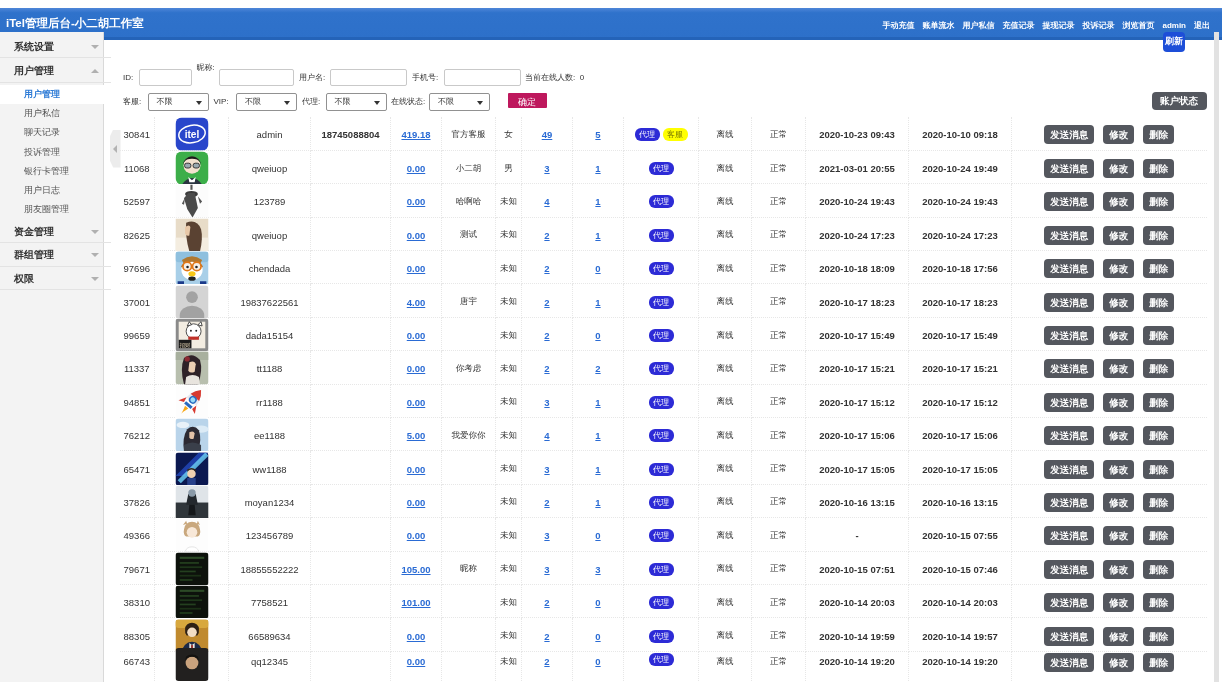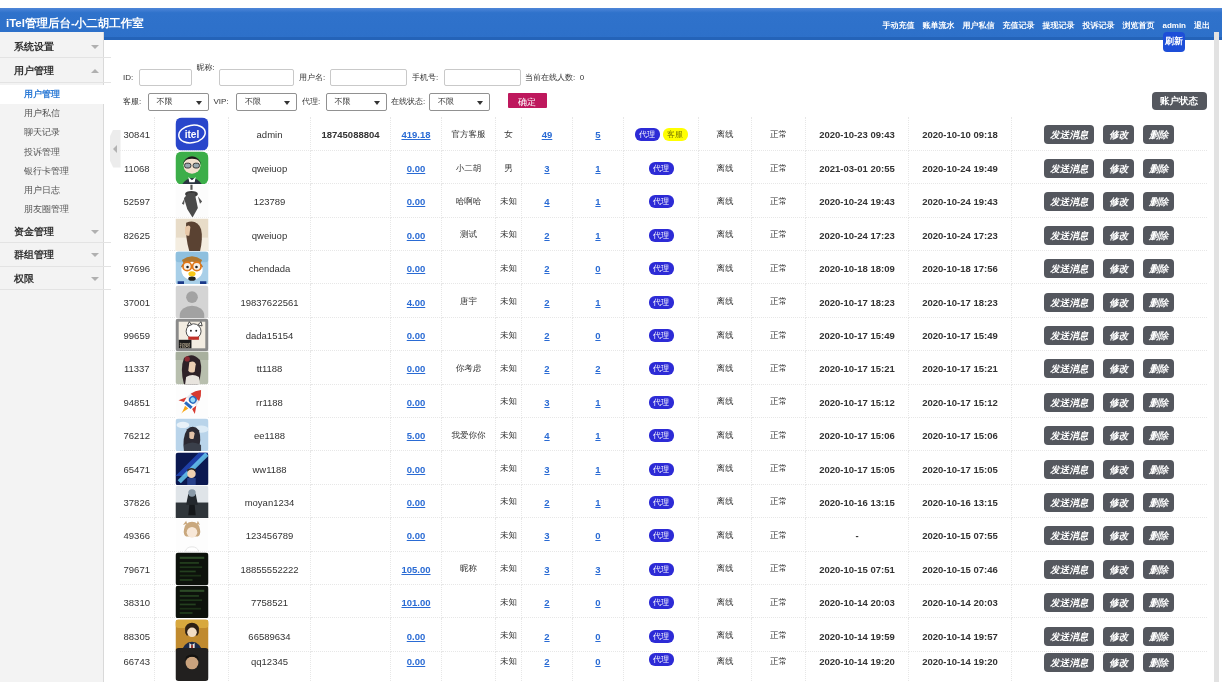--- a/index.html
+++ b/index.html
@@ -53,21 +53,21 @@
 #addbtn { position:absolute; left:1151.5px; top:91.5px; width:55px; height:18.5px; background:#54575e; border-radius:4px;
   color:#fff; font-size:9.5px; font-weight:bold; text-align:center; line-height:18.5px; }
 
 
 #tbl { position:absolute; left:119.5px; top:117px; width:1087px; border-collapse:collapse; table-layout:fixed; }
 #tbl th { background:#2b70ca; color:#fff; font-size:10px; font-weight:bold; height:24.3px; text-align:center; padding-top:2px;
   border-right:1px solid rgba(255,255,255,0.4); overflow:hidden; }
 #tbl th:last-child { border-right:none; }
 #tbl td { padding-top:3px; height:33.4px; text-align:center; font-size:9.5px; color:#333; border-right:1px dotted #e7e7e7;
   border-bottom:1px dotted #e7e7e7; overflow:visible; white-space:nowrap; background:#fff; }
-#tbl td:last-child { border-right:none;font-style:italic; }
+#tbl td:last-child { border-right:none; }
 #tbl td.cn { font-size:8.5px; }
 .lk { color:#2a6bd4; text-decoration:underline; font-weight:bold; }
 #tbl td:nth-child(4), #tbl td:nth-child(13), #tbl td:nth-child(14) { font-weight:bold; }
 .tag-dl { display:inline-block; background:#2d2bd6; color:#fff; font-size:8px; padding:1px 4.5px; border-radius:6px; margin:0 1.5px; }
 .tag-kf { display:inline-block; background:#ffff00; color:#7a7a00; font-size:8px; padding:1px 4.5px; border-radius:6px; margin:0 1.5px; }
 .btn-op { display:inline-block; background:#54575e; color:#fff; font-size:9.5px; font-weight:bold; height:19px; line-height:19px;
   padding:0 6px; border-radius:4px; margin:0 4.5px; }
 #tbl td.c-av { padding:0; position:relative; }
 .avwrap { position:absolute; width:33px; height:33px; left:50%; top:calc(50% + 1px); transform:translate(-50%,-50%); }
 .avwrap svg { display:block; width:33px; height:33px; }

